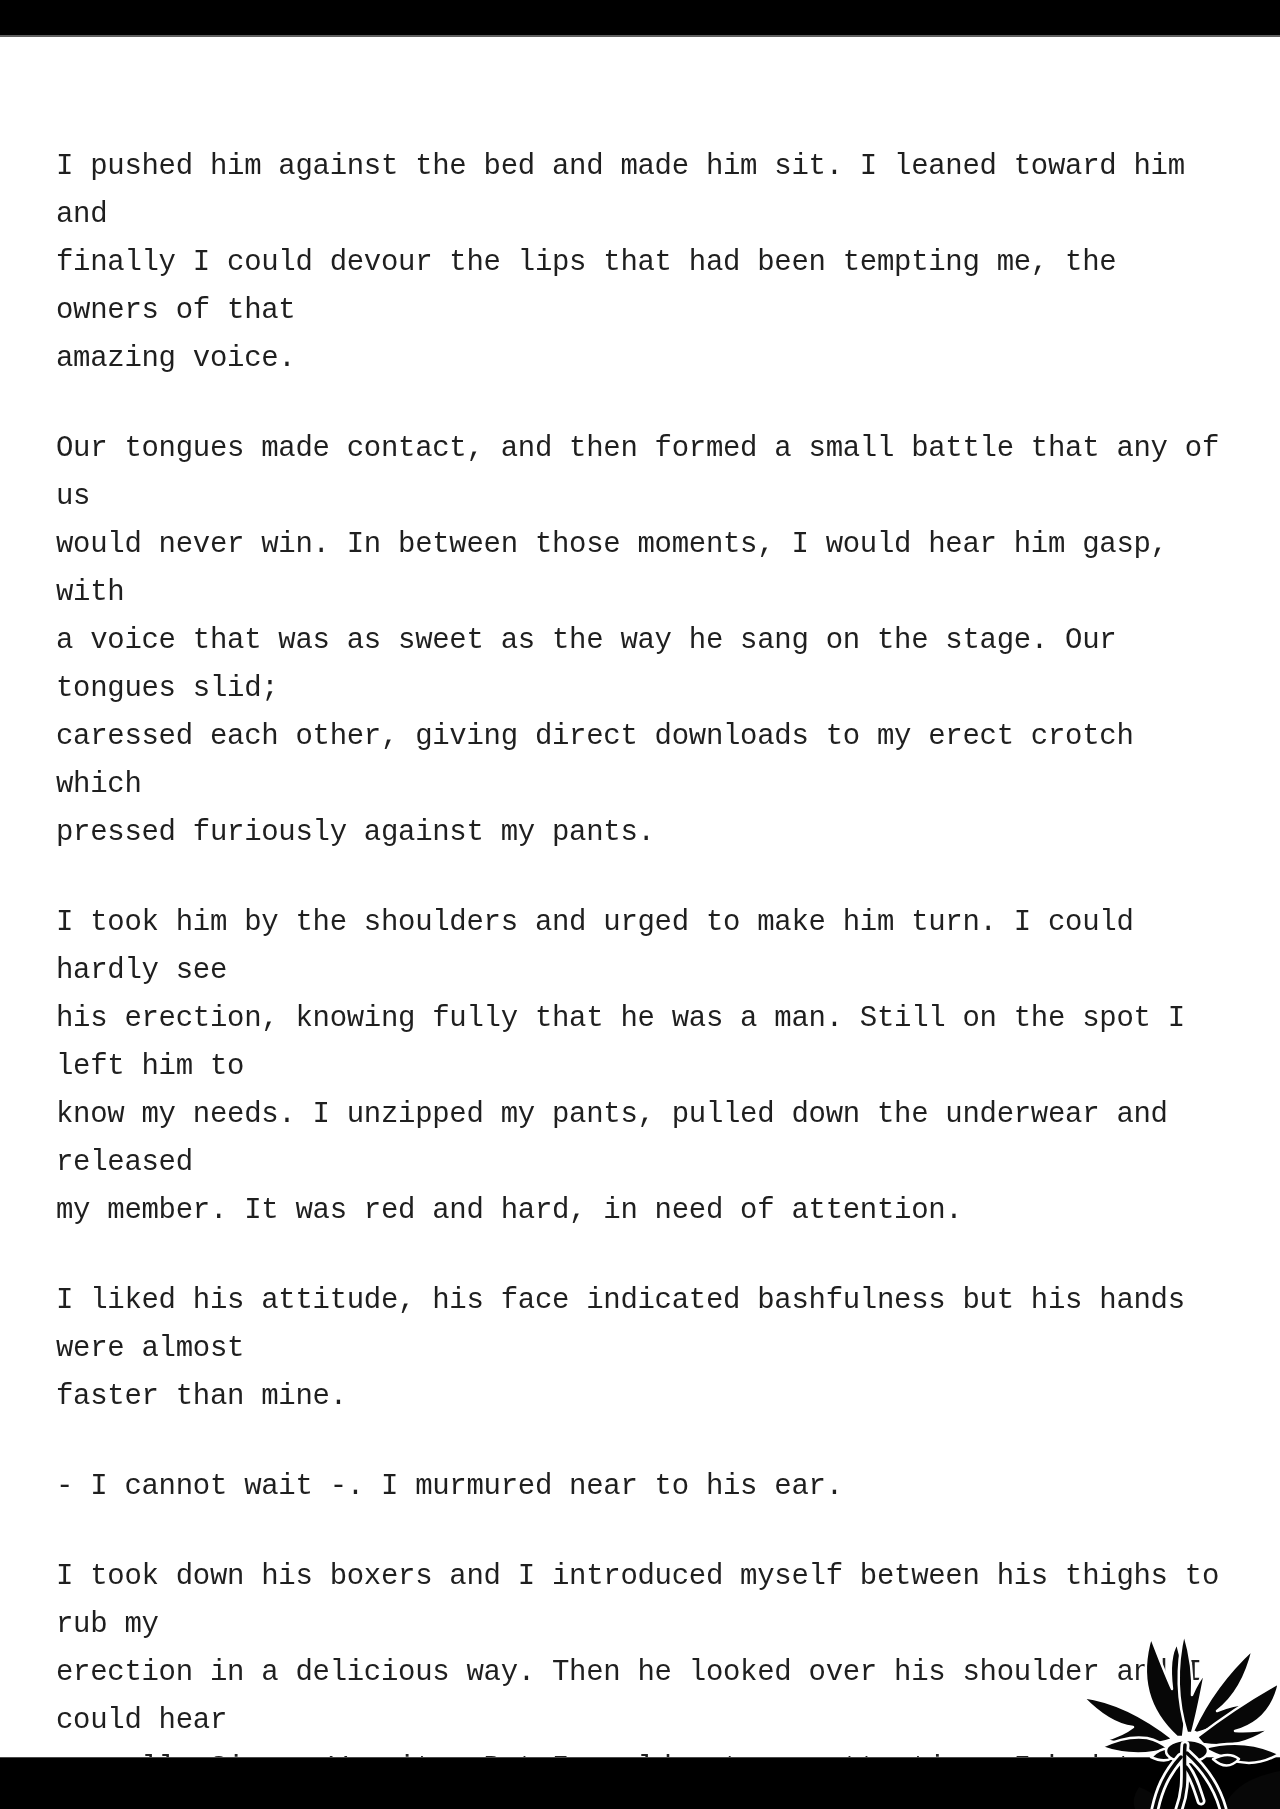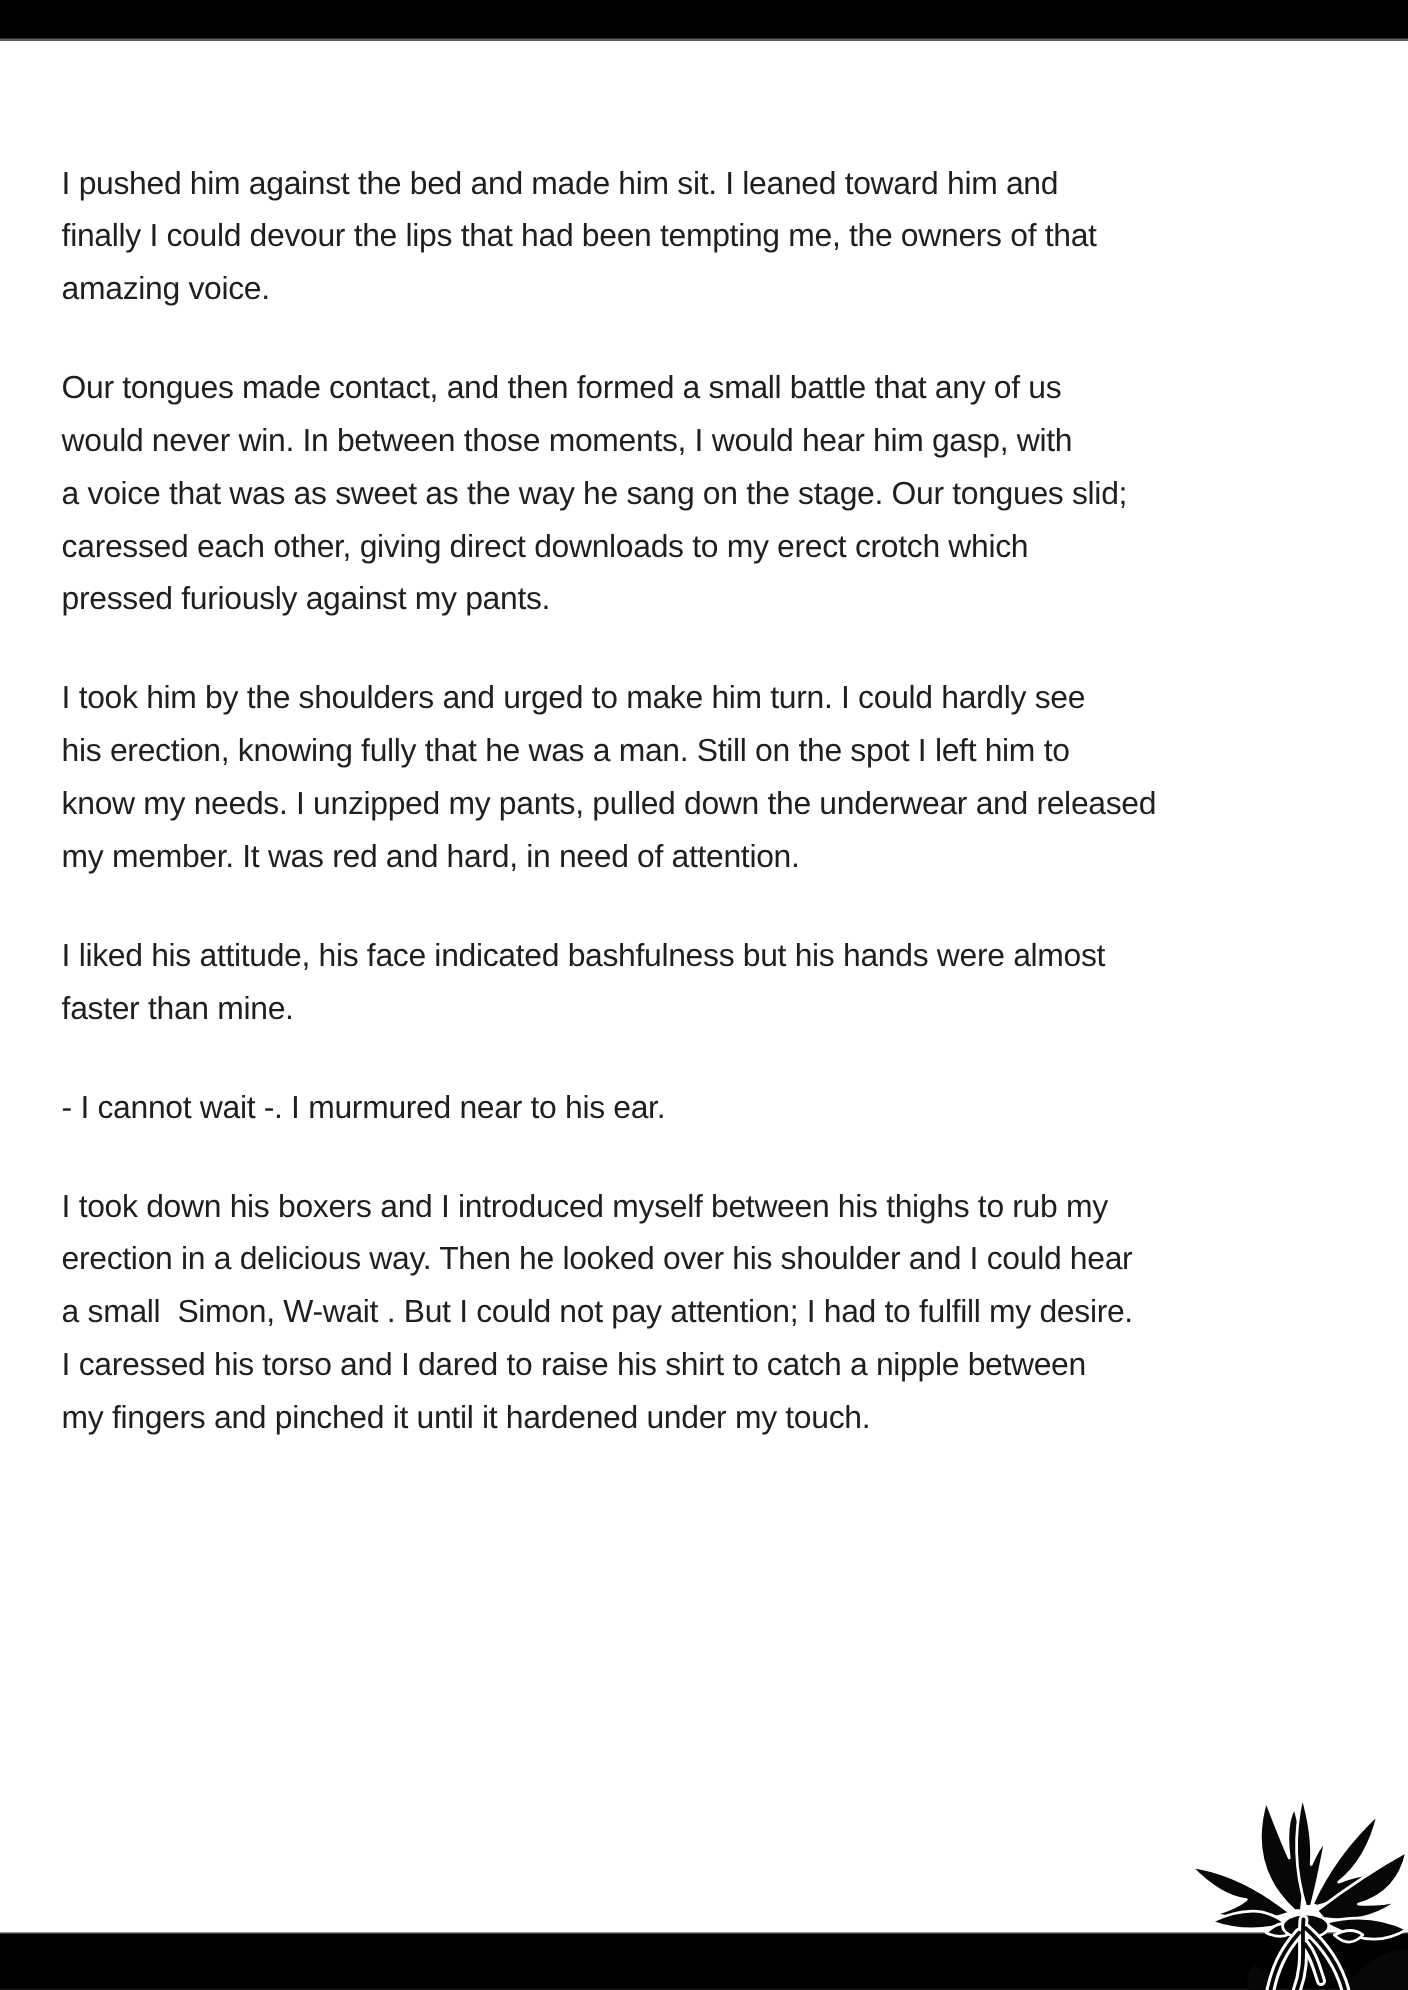--- a/index.html
+++ b/index.html
@@ -3,21 +3,21 @@
 <meta charset="utf-8">
 <style>
   * { margin: 0; padding: 0; box-sizing: border-box; }
   html, body { background: #ffffff; }
   .screen {
     position: relative;
     width: 1280px;
     height: 1809px;
     background: #ffffff;
     overflow: hidden;
-    font-family: Liberation Sans, sans-serif;
+    font-family: Liberation Mono, monospace;
   }
   .top-bar {
     position: absolute;
     top: 0; left: 0;
     width: 100%;
     height: 37px;
     background: #000000;
     border-bottom: 2px solid #5f5f5f;
   }
   .bottom-bar {

